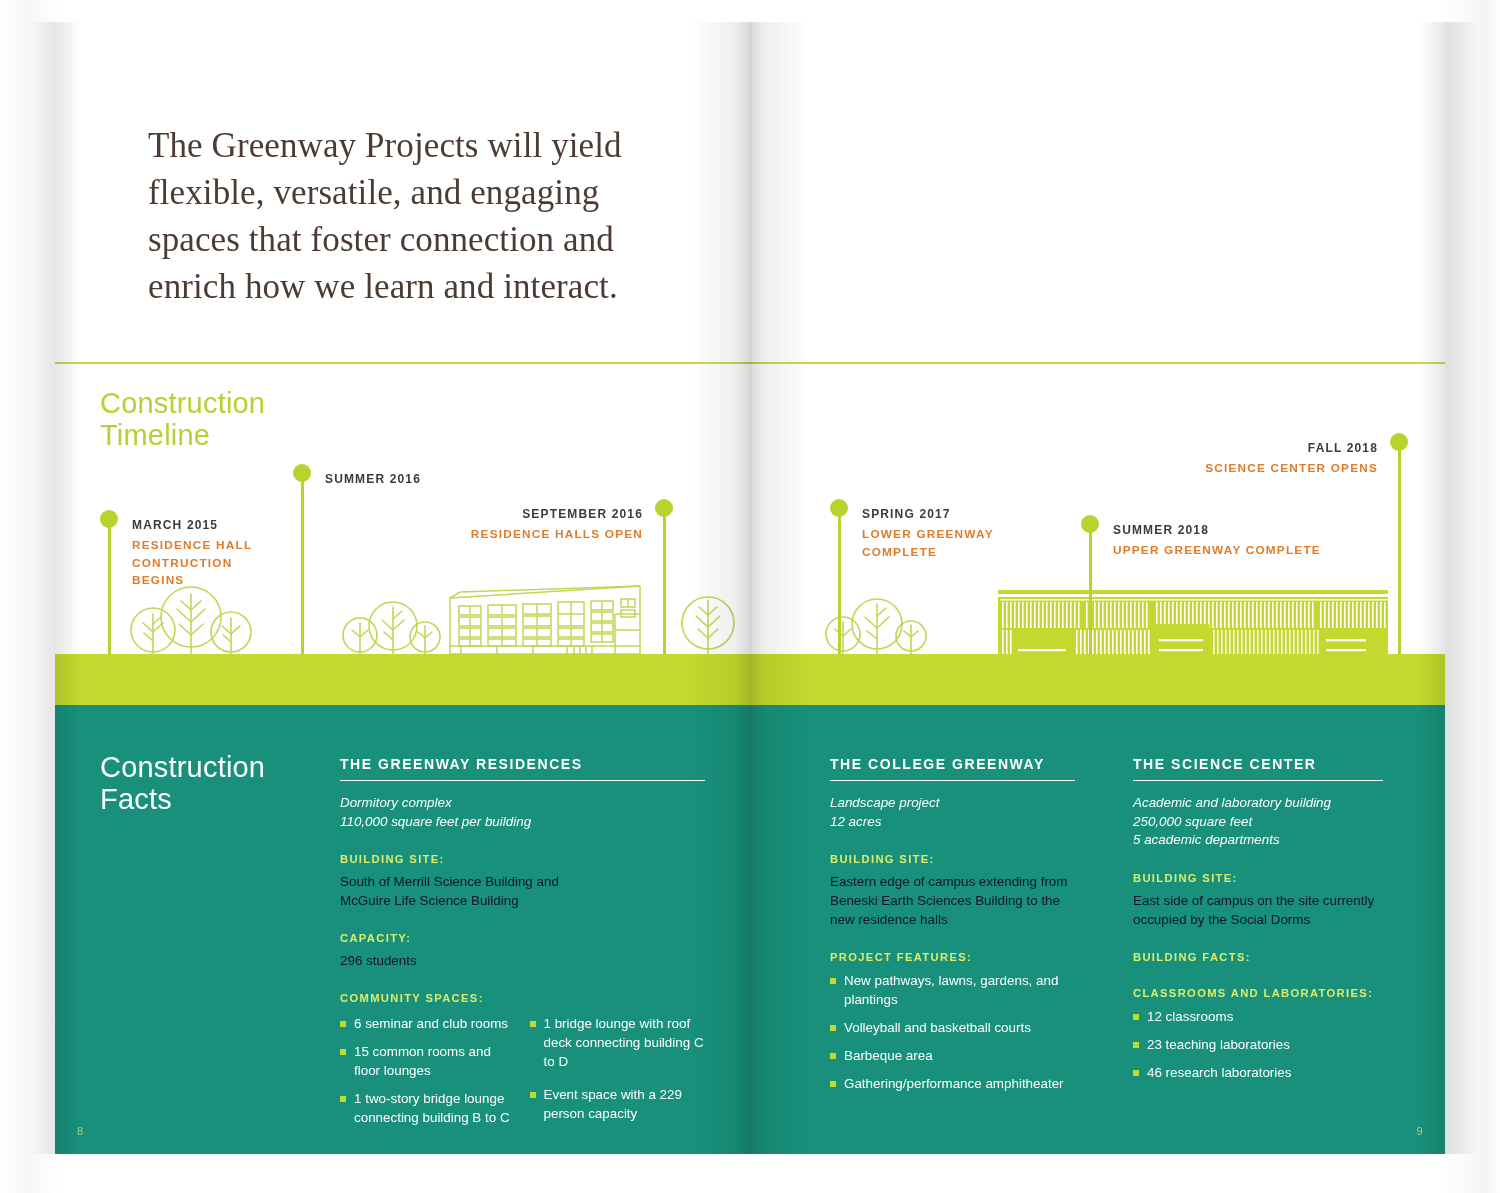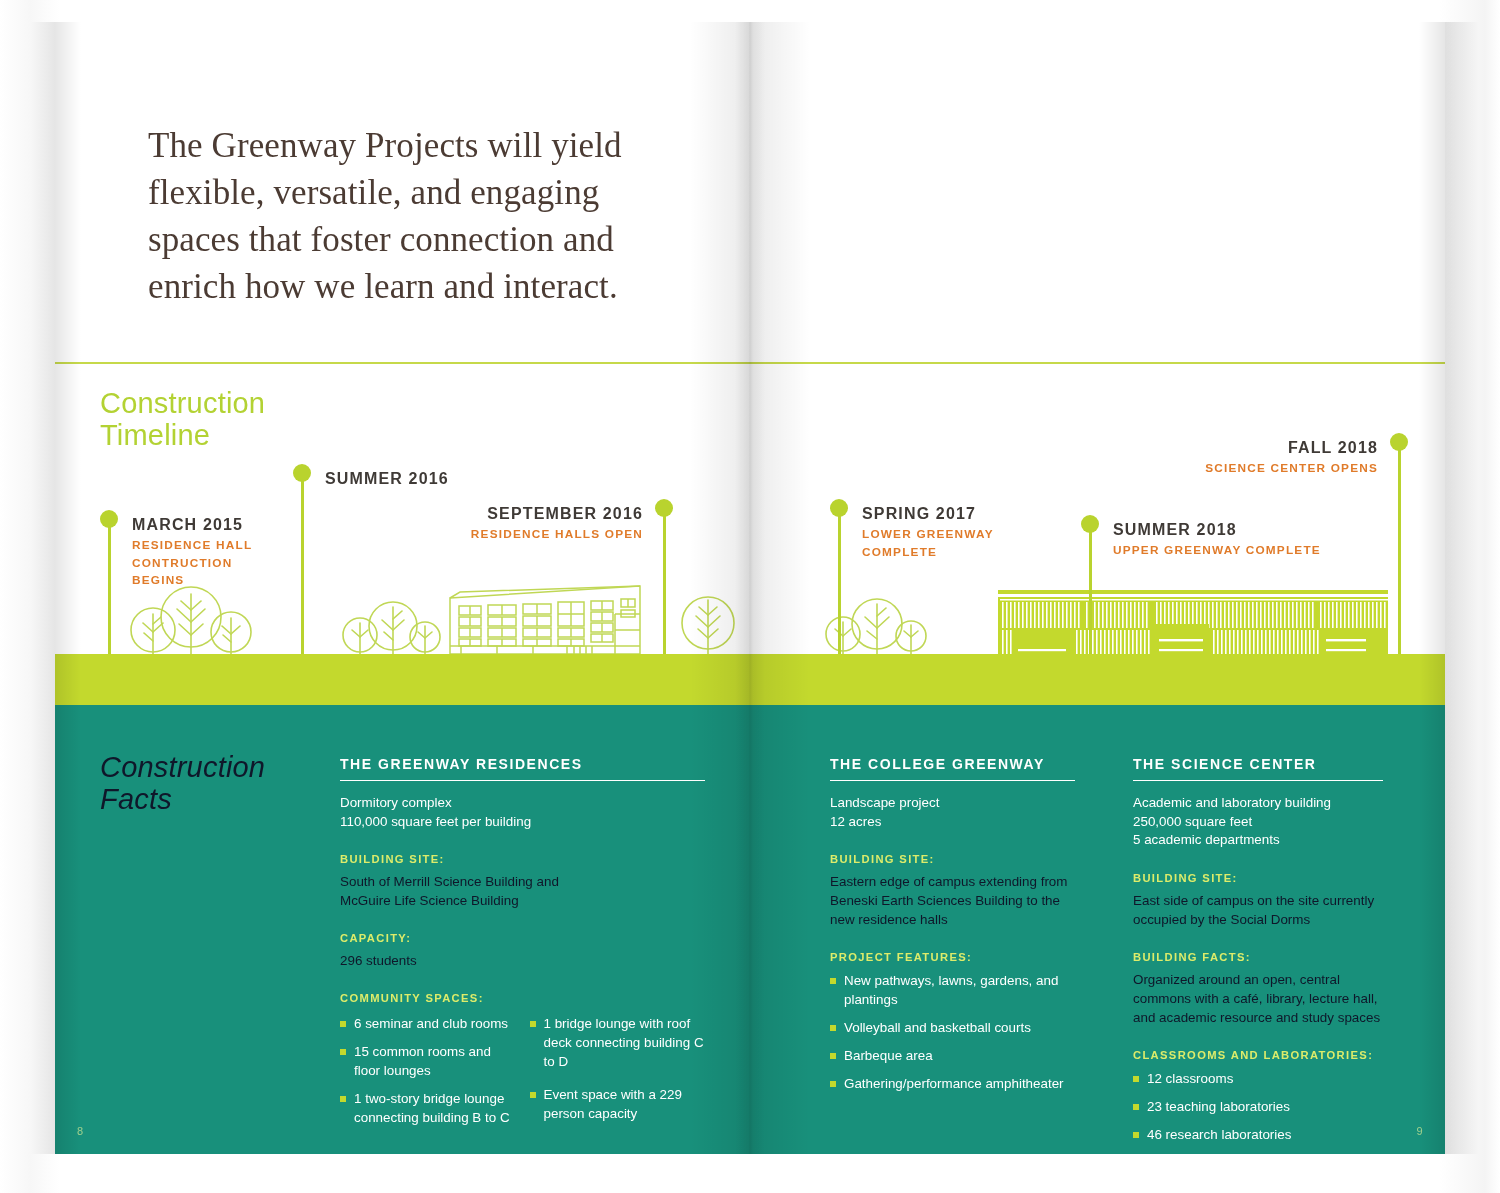--- a/index.html
+++ b/index.html
@@ -45,37 +45,37 @@
   
   .sec-title{position:absolute;font-size:29px;line-height:32px;color:#b3d233;font-weight:400;letter-spacing:0.2px;}
   .sec-title.timeline{left:45px;top:365px;width:230px;}
 
   
   .tl-marker{position:absolute;}
   .tl-dot{position:absolute;width:18px;height:18px;border-radius:50%;background:#b9d32e;left:0;top:0;}
   .tl-stem{position:absolute;left:7.5px;top:14px;width:3px;background:#b9d32e;}
   .tl-txt{position:absolute;top:6px;}
   .tl-txt.rightal{text-align:right;}
-  .tl-date{font-size:16px;font-weight:bold;letter-spacing:1.15px;color:#3f3a36;line-height:18px;text-transform:uppercase;}
+  .tl-date{font-size:12px;font-weight:bold;letter-spacing:1.15px;color:#3f3a36;line-height:18px;text-transform:uppercase;}
   .tl-desc{font-size:11.8px;font-weight:bold;letter-spacing:1.2px;color:#e07b2a;line-height:17.5px;text-transform:uppercase;margin-top:3px;}
 
   
   .illu{position:absolute;left:0;top:520px;width:695px;height:120px;overflow:hidden;}
 
   
   .band{position:absolute;left:0;top:632px;width:695px;height:51px;background:#c3d92d;z-index:20;}
 
   
   .facts{position:absolute;left:0;top:683px;width:695px;height:449px;background:#18907b;z-index:21;}
-  .sec-title.facts-title{left:45px;top:46px;width:230px;color:#0f172a;font-style:italic;}
+  .sec-title.facts-title{left:45px;top:46px;width:230px;color:#ffffff;}
 
   .col{position:absolute;color:#ffffff;}
   .col-head{font-size:14px;font-weight:bold;letter-spacing:1.55px;color:#ffffff;text-transform:uppercase;
     padding-bottom:7px;border-bottom:1.6px solid #ffffff;line-height:18px;}
-  .col-intro{font-size:13.4px;line-height:18.6px;color:#ffffff;margin-top:13px;}
+  .col-intro{font-style:italic;font-size:13.4px;line-height:18.6px;color:#ffffff;margin-top:13px;}
   .col-label{font-size:11.2px;font-weight:bold;letter-spacing:1.35px;color:#ddec6a;text-transform:uppercase;margin-top:20px;line-height:16px;}
   .col-body{font-size:13.4px;line-height:19px;color:#0f172a;margin-top:5px;}
   ul.bl{list-style:none;margin:6px 0 0 0;padding:0;}
   ul.bl li{position:relative;padding-left:14px;font-size:13.4px;line-height:19px;color:#ffffff;margin-bottom:9px;}
   ul.bl li:before{content:"";position:absolute;left:0;top:7px;width:6px;height:6px;background:#c3d92d;}
 
   .twocol{display:flex;gap:14px;}
   .twocol>div{flex:1;}
 
   .pagenum{position:absolute;bottom:17px;font-size:11px;color:#9fd08e;letter-spacing:0.3px;}
@@ -513,21 +513,20 @@
       </div>
 
       <div class="col" style="left:383px;top:50px;width:250px;">
         <div class="col-head">THE SCIENCE CENTER</div>
         <div class="col-intro" style="white-space:pre-line;">Academic and laboratory building
 250,000 square feet
 5 academic departments</div>
         <div class="col-label">BUILDING SITE:</div>
         <div class="col-body">East side of campus on the site currently occupied by the Social Dorms</div>
         <div class="col-label">BUILDING FACTS:</div>
-        <div class="col-body">Organized around an open, central commons with a café, library, lecture hall, and academic resource and study spaces</div>
         <div class="col-label">CLASSROOMS AND LABORATORIES:</div>
         <ul class="bl">
           <li>12 classrooms</li>
           <li>23 teaching laboratories</li>
           <li>46 research laboratories</li>
         </ul>
       </div>
 
       <div class="pagenum pn-right">9</div>
     </div>

